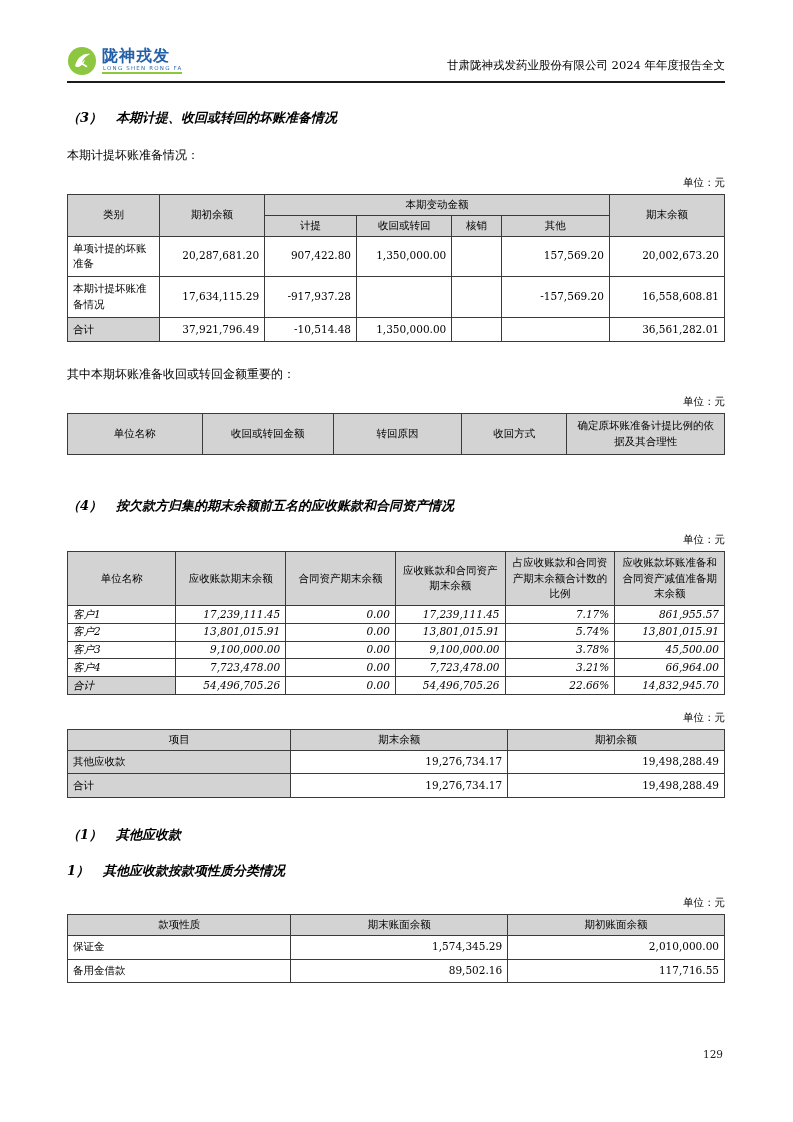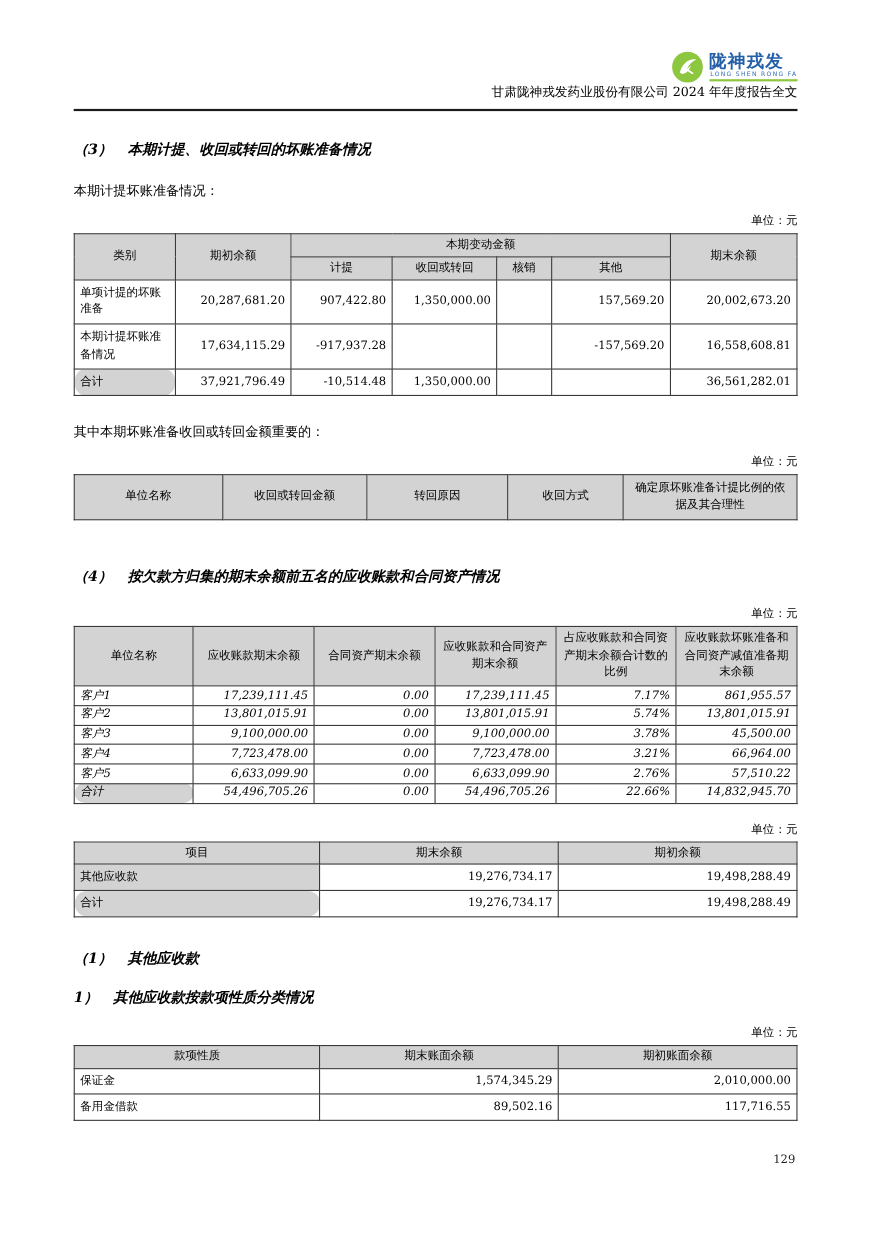--- a/index.html
+++ b/index.html
@@ -7,21 +7,21 @@
   .page {
     width:793px; height:1122px; margin:0 auto; background:#ffffff;
     position:relative; color:#000;
     font-family:"DejaVu Serif","Liberation Serif",serif;
   }
   .content { padding:0 68px 0 67px; }
 
   
   .hdr {
     display:flex; justify-content:space-between; align-items:flex-end;
-    padding-top:46px; padding-bottom:5px; border-bottom:2.5px solid #1c1c1c;flex-direction:column;
+    padding-top:46px; padding-bottom:5px; border-bottom:2.5px solid #1c1c1c;
   }
   .logo { display:flex; align-items:center; gap:5px; }
   .logo svg { display:block; }
   .logo-txt { display:flex; flex-direction:column; }
   .logo-cn {
     color:#2460a7; font-weight:bold; font-size:16px; line-height:1.05;
     font-family:"DejaVu Sans","Liberation Sans",sans-serif; letter-spacing:1px;
   }
   .logo-en {
     color:#2f6db5; font-size:5.5px; letter-spacing:1.2px; padding:1px 0 1px 1px;
@@ -41,21 +41,21 @@
 
   
   table { width:100%; border-collapse:collapse; table-layout:fixed; font-size:10.5px; }
   th, td {
     border:1px solid #3a3a3a; padding:2px 5px; line-height:1.5;
     overflow:hidden; word-break:break-all;
   }
   th { background:#d3d3d3; font-weight:normal; text-align:center; vertical-align:middle; }
   td { text-align:right; vertical-align:middle; background:#fff; }
   td:first-child { text-align:left; }
-  tr.total-row td:first-child { background:#d3d3d3;border-radius:11px; }
+  tr.total-row td:first-child { background:#d3d3d3; }
   table.gray-labels td:first-child { background:#d3d3d3; }
   .t1 td { padding:4px 5px; }
   .t2 th { padding:4px 6px; height:40px; }
   .t3 th { padding:3px 5px; }
   .t3 td { padding:0.5px 5px;font-style:italic; }
   .t4 td, .t5 td { padding:3.5px 5px; }
 
   .footer-page {
     position:absolute; right:70px; bottom:62px; font-size:10.5px; color:#222;
   }
@@ -219,28 +219,20 @@
             <td>45,500.00</td>
           </tr>
           <tr>
             <td>客户4</td>
             <td>7,723,478.00</td>
             <td>0.00</td>
             <td>7,723,478.00</td>
             <td>3.21%</td>
             <td>66,964.00</td>
           </tr>
-          <tr>
-            <td>客户5</td>
-            <td>6,633,099.90</td>
-            <td>0.00</td>
-            <td>6,633,099.90</td>
-            <td>2.76%</td>
-            <td>57,510.22</td>
-          </tr>
           <tr class="total-row">
             <td>合计</td>
             <td>54,496,705.26</td>
             <td>0.00</td>
             <td>54,496,705.26</td>
             <td>22.66%</td>
             <td>14,832,945.70</td>
           </tr>
         </tbody>
     </table>

